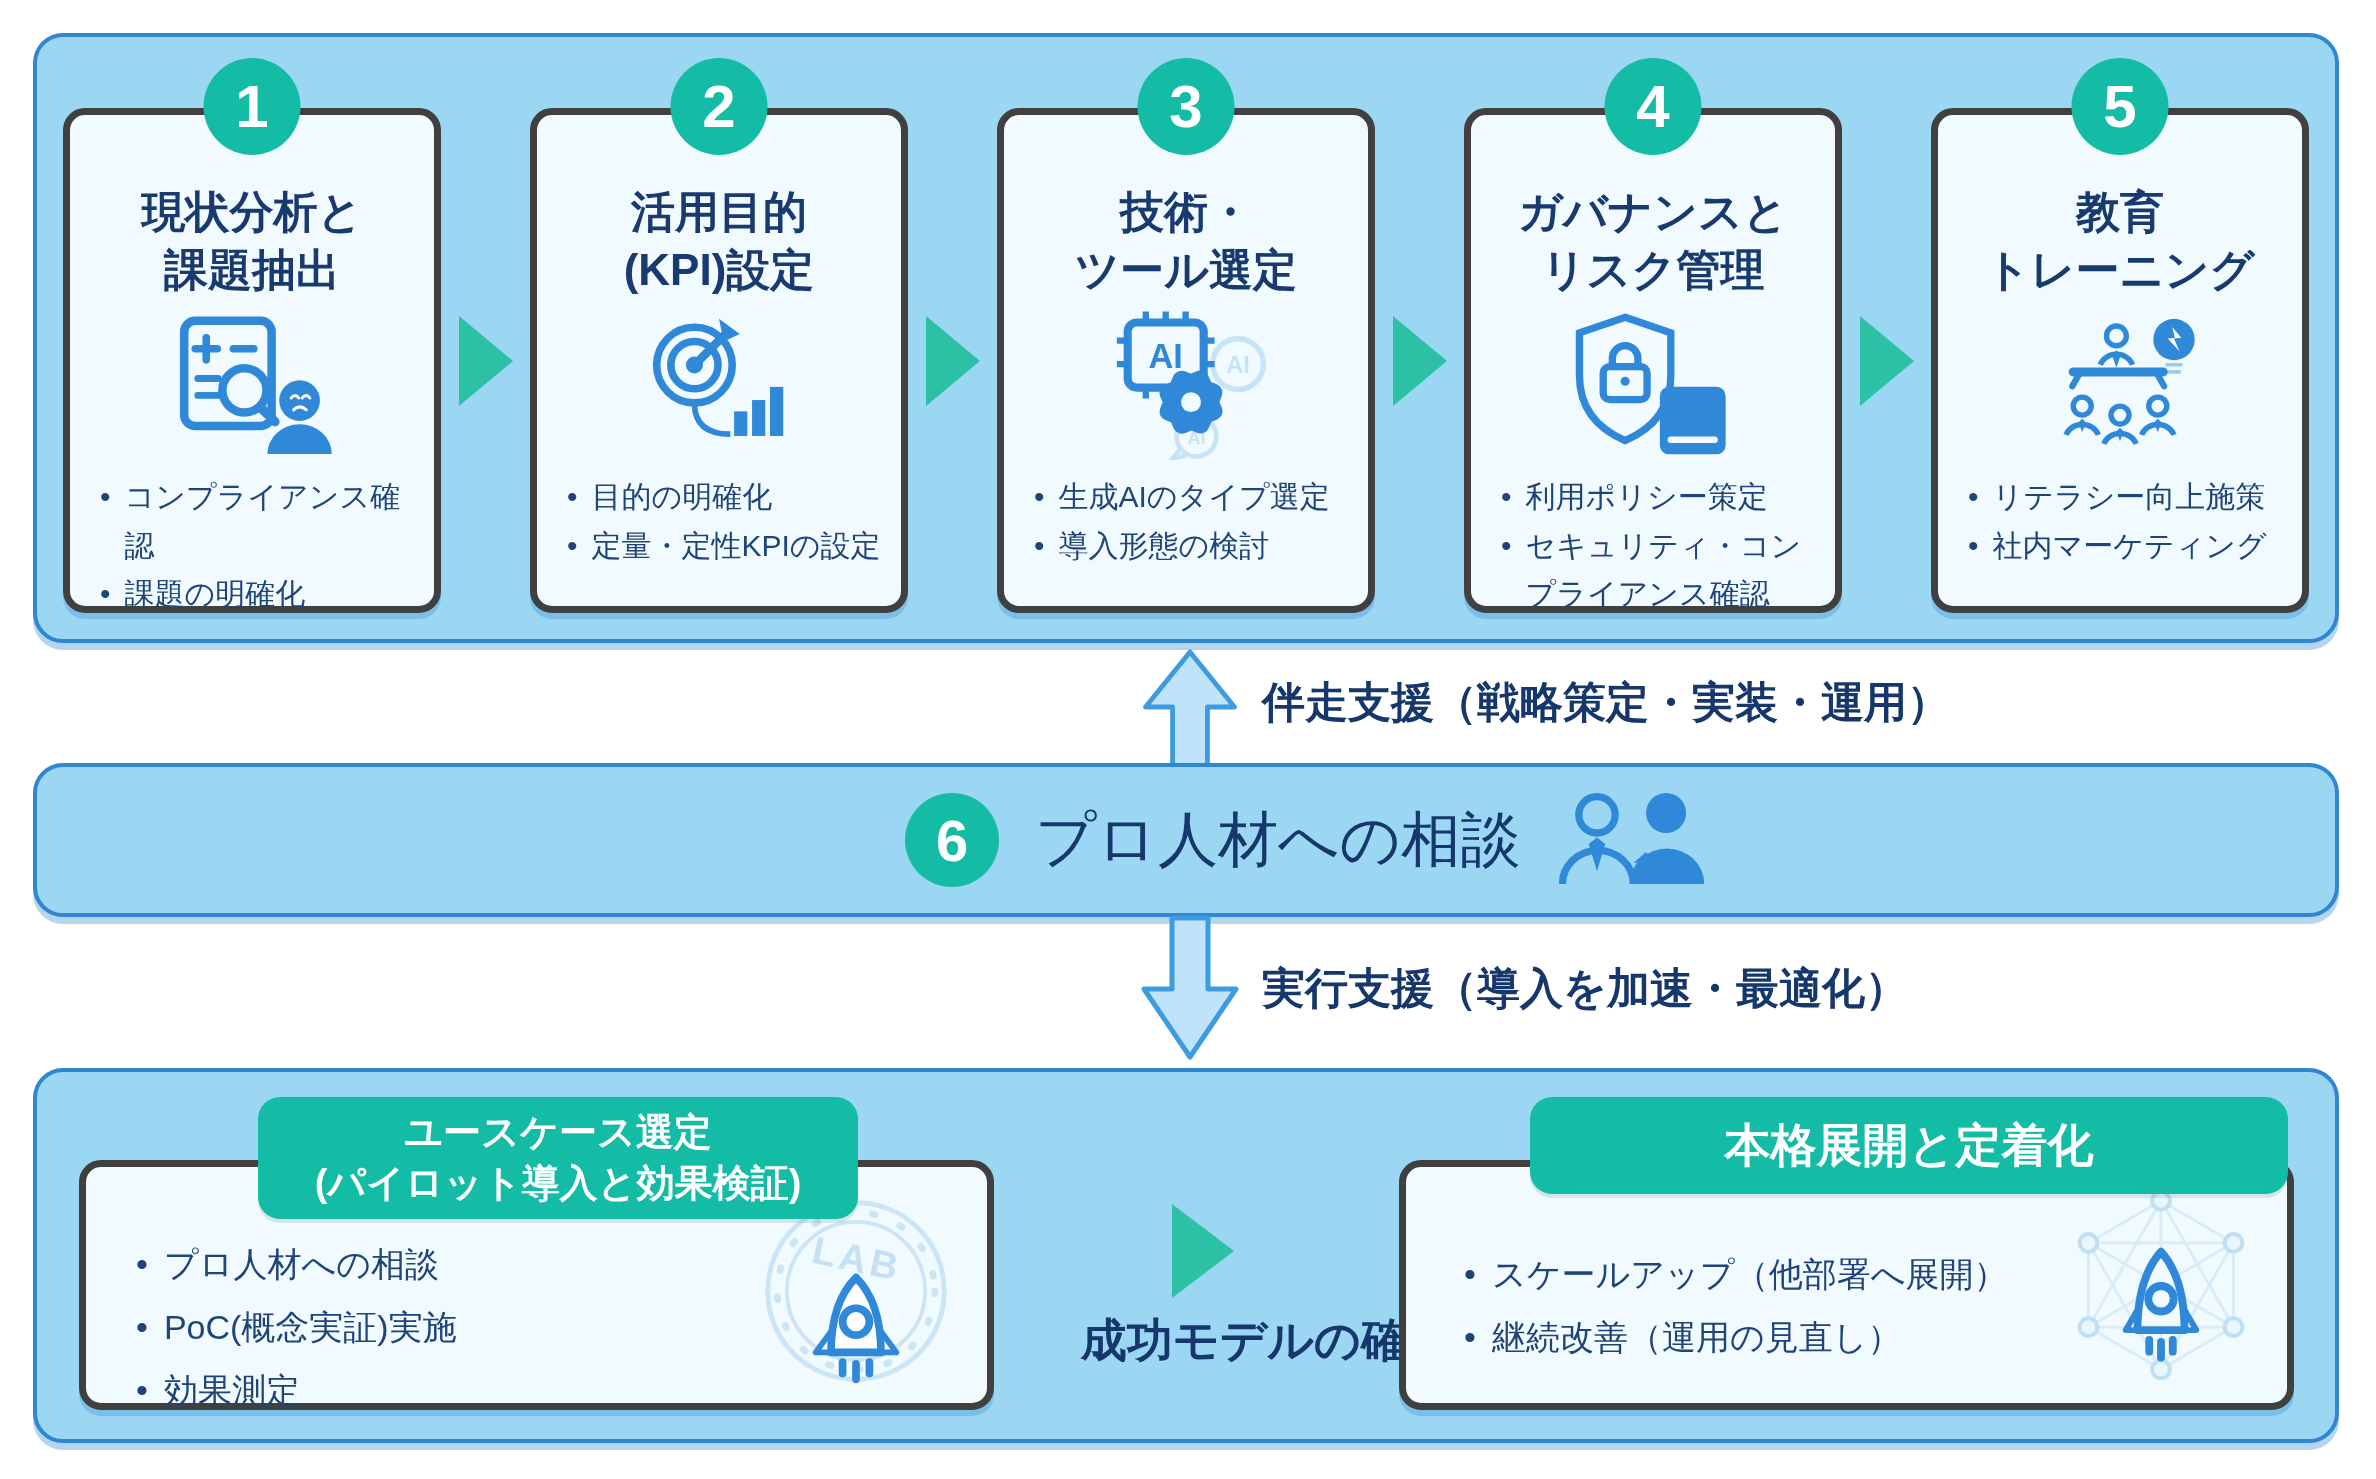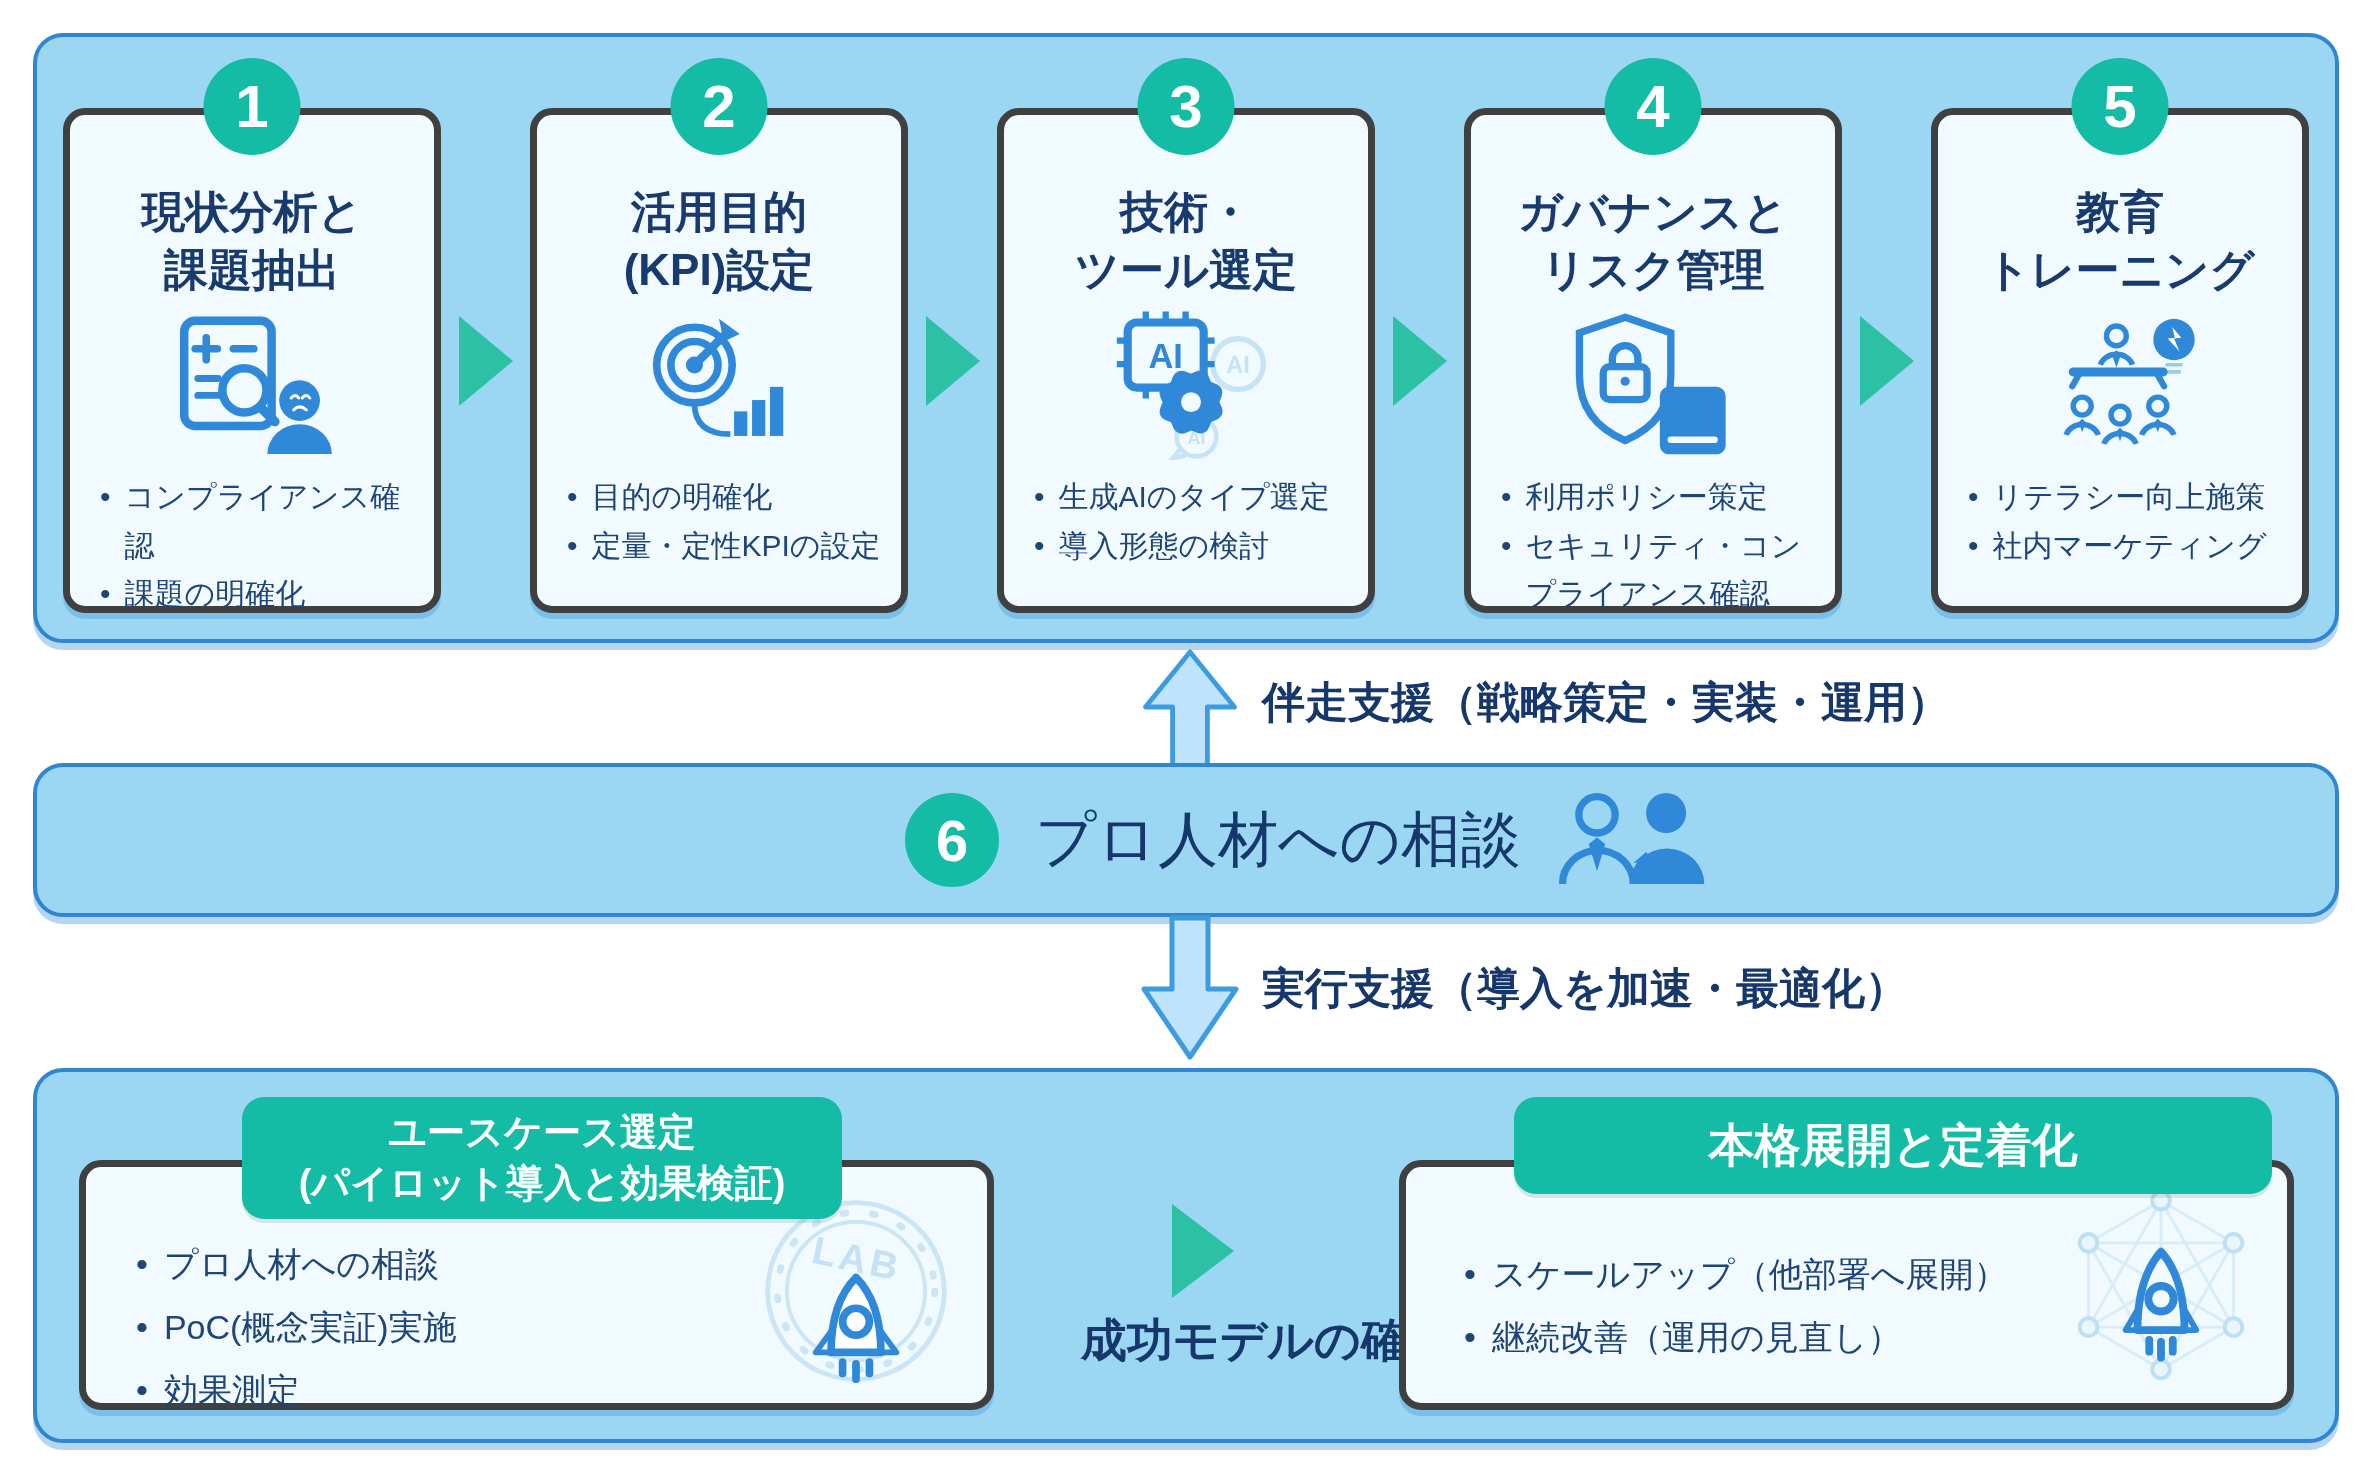--- a/index.html
+++ b/index.html
@@ -55,21 +55,21 @@
   #bottom-panel{top:1068px;height:375px;}
   .exec-card{position:absolute;top:88px;height:250px;}
   #pilot-card{left:42px;width:915px;padding:66px 0 0 50px;}
   #rollout-card{left:1362px;width:895px;padding:76px 0 16px 58px;}
   .exec-bullets{list-style:none;margin:0;padding:0;max-width:620px;}
   .exec-bullets li{display:flex;font-size:34px;line-height:1.86;color:#1E4478;}
   .exec-bullets li::before{content:"•";margin-right:16px;flex:0 0 auto;}
   .ribbon{position:absolute;top:25px;background:#15BCA5;border-radius:22px;
           color:#ffffff;font-weight:bold;text-align:center;z-index:4;
           display:flex;flex-direction:column;justify-content:center;
-          box-shadow:0 4px 0 rgba(0,80,80,.12);}
+          box-shadow:0 4px 0 rgba(0,80,80,.12);margin-left:16px;}
   #pilot-ribbon{left:205px;width:600px;height:122px;font-size:38px;line-height:1.35;}
   #rollout-ribbon{left:1477px;width:758px;height:97px;font-size:46px;}
   .corner-icon{position:absolute;}
   #success-arrow{position:absolute;left:1135px;top:132px;width:0;height:0;
                  border-left:62px solid #2CC1A4;border-top:47px solid transparent;
                  border-bottom:47px solid transparent;}
   #success-label{position:absolute;left:960px;top:238px;width:540px;text-align:center;
                  font-size:46px;font-weight:bold;color:#16376B;}
 </style>
 </head>

